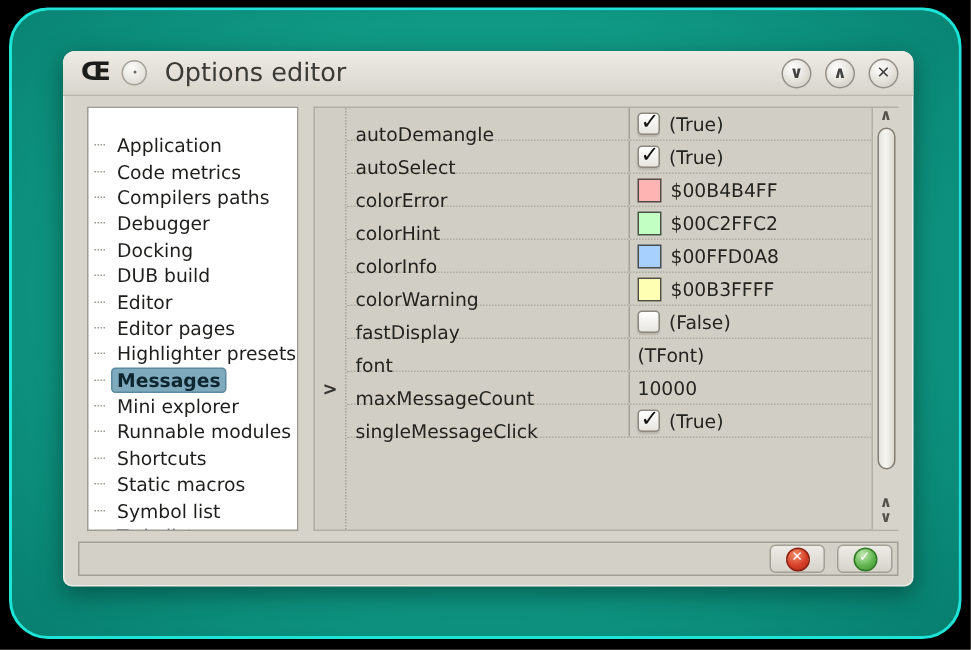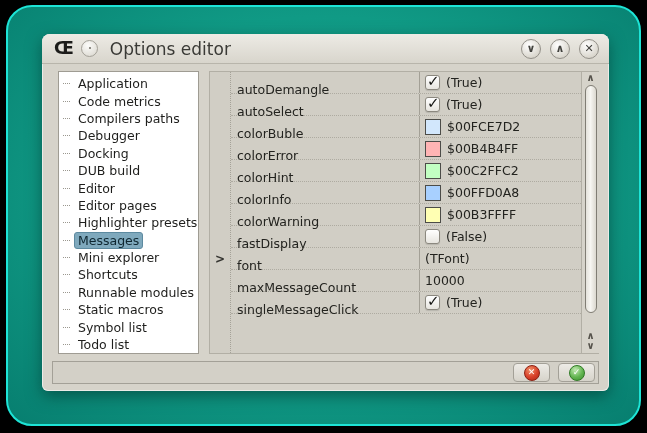--- a/index.html
+++ b/index.html
@@ -22,27 +22,27 @@
     border-radius:50%; background:#6e6b63; }
   .title { font-size:17px; color:#3a3a36; margin-left:4px; }
   .winbtns { margin-left:auto; display:flex; gap:9px; }
   .wbtn { width:20px; height:20px; border-radius:50%; border:1px solid #94918a;
     background:radial-gradient(circle at 38% 30%, #ffffff, #dbd8cf 70%, #ccc9c0);
     display:grid; place-items:center; font-size:11px; font-weight:bold; color:#42423e;
     line-height:1; cursor:default; }
   
   .content { display:flex; padding:7px 10px 0 16px; height:292px; }
   .tree { width:141px; height:283px; background:#ffffff; border:1px solid #9f9c93;
-    padding:3px 0 0 2px; overflow:hidden; }
+    padding:16px 0 0 2px; overflow:hidden; }
   .titem { height:17.4px; display:flex; align-items:center; font-size:12.5px;
     color:#1e1e1c; white-space:nowrap; cursor:default; }
   .titem::before { content:""; width:7px; border-top:1px dotted #9a978e; margin:0 4px 0 2px;
     flex-shrink:0; }
   .titem span { padding:0 3px; border-radius:3px; border:1px solid transparent; }
-  .titem.sel span { background:#7fa9bd; border-color:#5d8aa0; color:#0e2630; }
+  .titem.sel span { background:#7fa9bd; border-color:#5d8aa0; color:#0e2630;font-weight:bold; }
   .splitter { width:10px; }
   
   .grid { flex:1; height:283px; display:flex; background:#d1cec5;
     border:1px solid #b2afa5; border-right:none; }
   .gutter { width:21px; border-right:1px dotted #a5a298; display:flex; flex-direction:column; }
   .gcell { height:22px; display:grid; place-items:center; font-size:12px; font-weight:bold;
     color:#33332f; }
   .rows { flex:1; display:flex; flex-direction:column; }
   .prow { height:22px; display:flex; align-items:stretch; border-bottom:1px dotted #aeaba1;
     font-size:12.5px; color:#23231f; cursor:default; }
@@ -123,24 +123,24 @@
           <div class="titem">
             <span>Highlighter presets</span>
           </div>
           <div class="titem sel">
             <span>Messages</span>
           </div>
           <div class="titem">
             <span>Mini explorer</span>
           </div>
           <div class="titem">
+            <span>Runnable modules</span>
+          </div>
+          <div class="titem">
             <span>Shortcuts</span>
-          </div>
-          <div class="titem">
-            <span>Runnable modules</span>
           </div>
           <div class="titem">
             <span>Static macros</span>
           </div>
           <div class="titem">
             <span>Symbol list</span>
           </div>
           <div class="titem">
             <span>Todo list</span>
           </div>
@@ -170,27 +170,20 @@
                 <span>(True)</span>
               </div>
             </div>
             <div class="prow">
               <div class="pname">autoSelect</div>
               <div class="pval">
                 <span class="cbox">
                   <span class="chk">✓</span>
                 </span>
                 <span>(True)</span>
-              </div>
-            </div>
-            <div class="prow">
-              <div class="pname">colorBuble</div>
-              <div class="pval">
-                <span class="swatch" style="background: rgb(210, 231, 252);"></span>
-                <span>$00FCE7D2</span>
               </div>
             </div>
             <div class="prow">
               <div class="pname">colorError</div>
               <div class="pval">
                 <span class="swatch" style="background: rgb(255, 180, 180);"></span>
                 <span>$00B4B4FF</span>
               </div>
             </div>
             <div class="prow">

